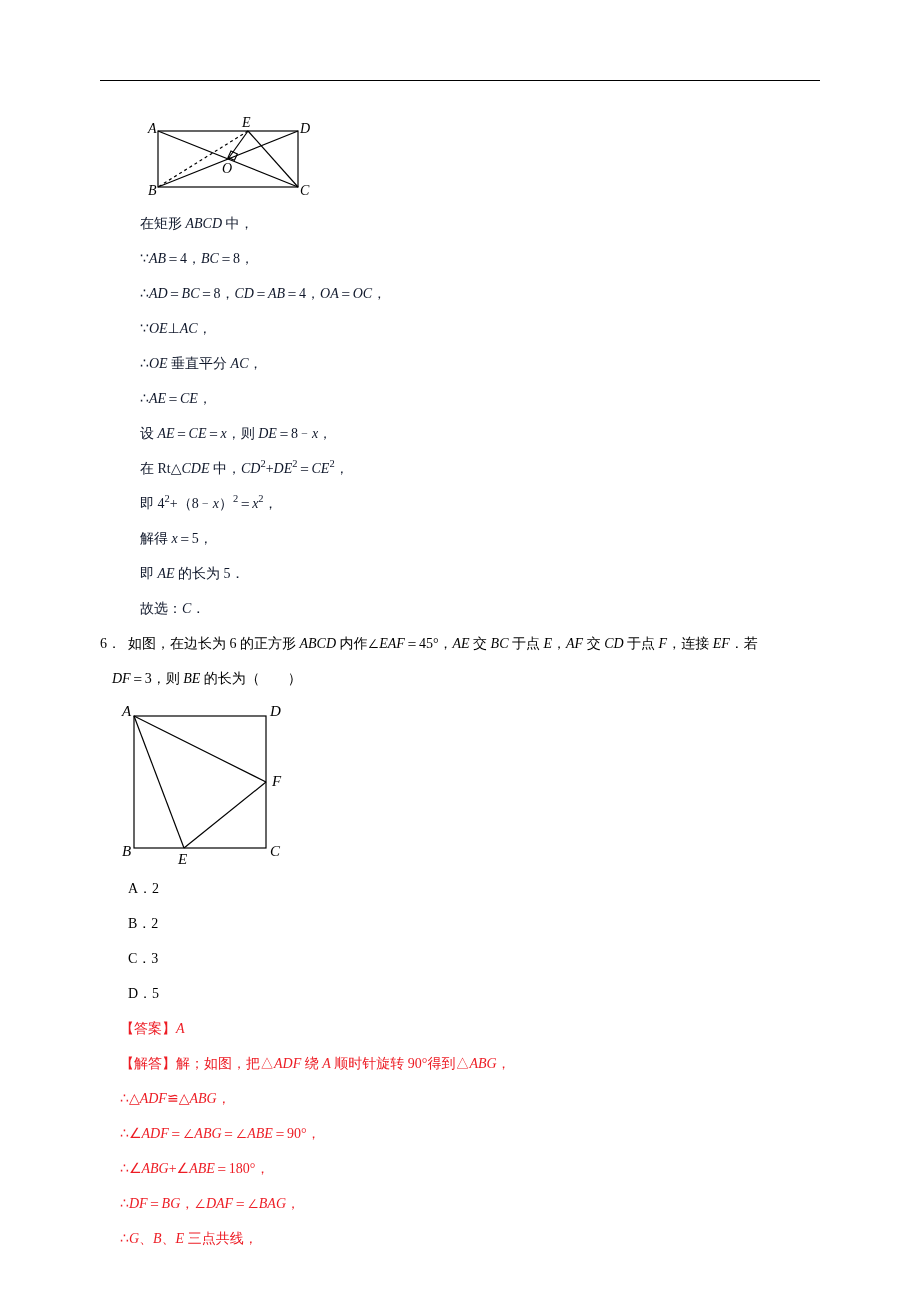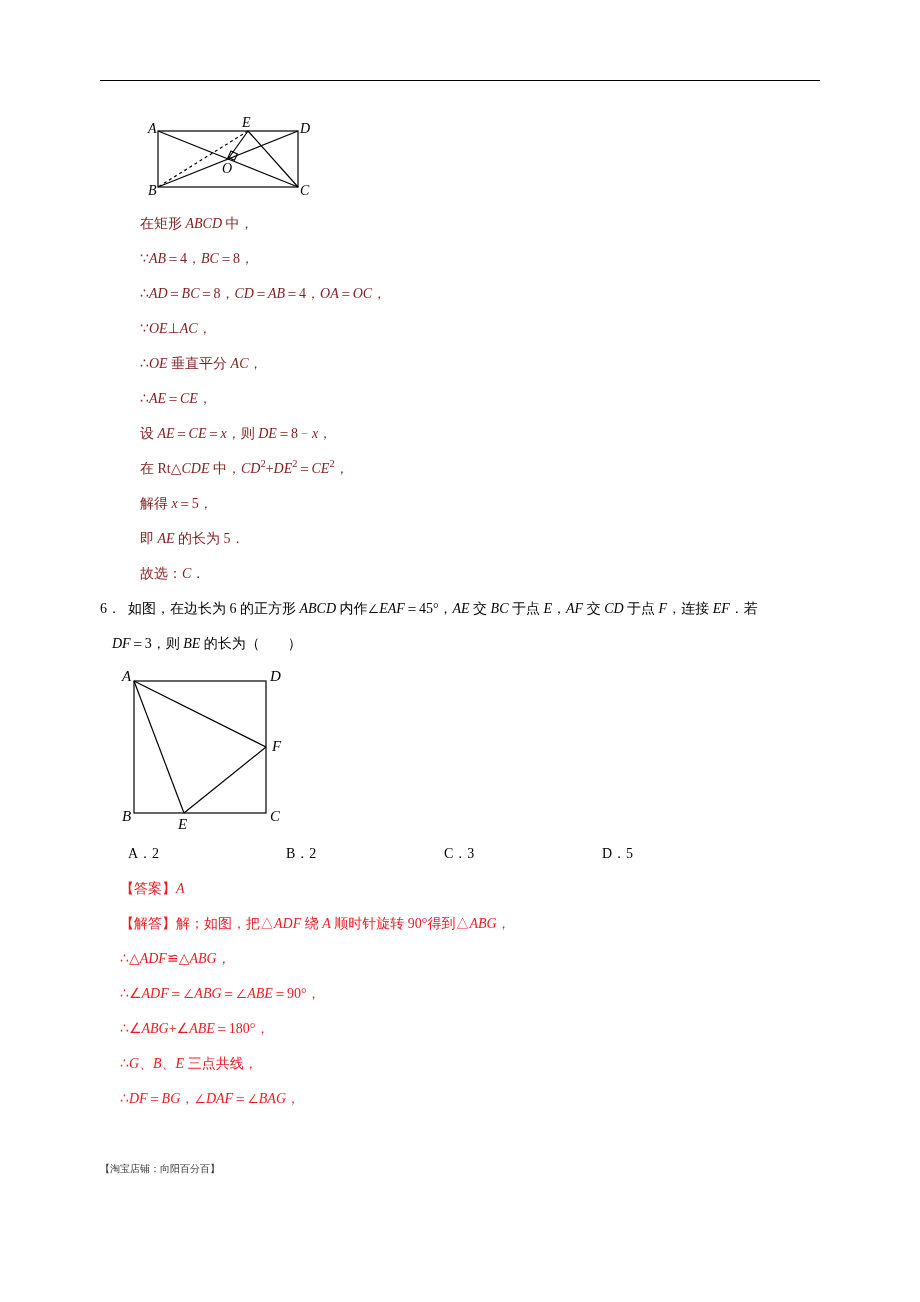--- a/index.html
+++ b/index.html
@@ -13,21 +13,21 @@
     .page {
       width: 920px;
       box-sizing: border-box;
       padding: 80px 100px 30px 100px;
     }
     .hr {
       border-top: 1px solid #000;
       margin: 0 0 30px 0;
     }
     .sol {
-      color: #7f1d1d;
+      color: #0f172a;
     }
     .line, .q-line, .choice-row, .footer-note {
       margin: 0 20px;
       font-size: 14px;
     }
     .q-indent .line, .q-indent .sol-line {
        margin-left: 40px;
     }
     .q6 .q-text {
       margin-left: 0px;
@@ -38,20 +38,21 @@
     .q6 .q-text .first .num {
        width: 28px;
        flex-shrink: 0;
     }
     .q6 .indent2 {
        margin-left: 12px;
     }
     .choice-row {
       display: flex;
       margin-left: 28px;
+      flex-direction: column;
     }
     .choice-row > span {
       width: 158px;
     }
     .sol-line {
       color: #ed1c24;
       margin-left: 20px;
     }
     .footer-note {
       margin-top: 40px;
@@ -102,20 +103,21 @@
     </div>
 
     <div class="line sol">在矩形 <span class="italic">ABCD</span> 中，</div>
     <div class="line sol">∵<span class="italic">AB</span>＝4，<span class="italic">BC</span>＝8，</div>
     <div class="line sol">∴<span class="italic">AD</span>＝<span class="italic">BC</span>＝8，<span class="italic">CD</span>＝<span class="italic">AB</span>＝4，<span class="italic">OA</span>＝<span class="italic">OC</span>，</div>
     <div class="line sol">∵<span class="italic">OE</span>⊥<span class="italic">AC</span>，</div>
     <div class="line sol">∴<span class="italic">OE</span> 垂直平分 <span class="italic">AC</span>，</div>
     <div class="line sol">∴<span class="italic">AE</span>＝<span class="italic">CE</span>，</div>
     <div class="line sol">设 <span class="italic">AE</span>＝<span class="italic">CE</span>＝<span class="italic">x</span>，则 <span class="italic">DE</span>＝8﹣<span class="italic">x</span>，</div>
     <div class="line sol">在 Rt△<span class="italic">CDE</span> 中，<span class="italic">CD</span><sup>2</sup>+<span class="italic">DE</span><sup>2</sup>＝<span class="italic">CE</span><sup>2</sup>，</div>
+    <div class="line sol">即 4<sup>2</sup>+（8﹣<span class="italic">x</span>）<sup>2</sup>＝<span class="italic">x</span><sup>2</sup>，</div>
     <div class="line sol">解得 <span class="italic">x</span>＝5，</div>
     <div class="line sol">即 <span class="italic">AE</span> 的长为 5．</div>
     <div class="line sol">故选：<span class="italic">C</span>．</div>
   </div>
 
   <div class="q6">
     <div class="q-text">
       <div class="first">
         <span class="num">6．</span>
         <span>如图，在边长为 6 的正方形 <span class="italic">ABCD</span> 内作∠<span class="italic">EAF</span>＝45°，<span class="italic">AE</span> 交 <span class="italic">BC</span> 于点 <span class="italic">E</span>，<span class="italic">AF</span> 交 <span class="italic">CD</span> 于点 <span class="italic">F</span>，连接 <span class="italic">EF</span>．若</span>
@@ -147,18 +149,18 @@
       <span>B．2</span>
       <span>C．3</span>
       <span>D．5</span>
     </div>
 
     <div class="sol-line">【答案】<span class="italic">A</span></div>
     <div class="sol-line">【解答】解；如图，把△<span class="italic">ADF</span> 绕 <span class="italic">A</span> 顺时针旋转 90°得到△<span class="italic">ABG</span>，</div>
     <div class="sol-line">∴△<span class="italic">ADF</span>≌△<span class="italic">ABG</span>，</div>
     <div class="sol-line">∴∠<span class="italic">ADF</span>＝∠<span class="italic">ABG</span>＝∠<span class="italic">ABE</span>＝90°，</div>
     <div class="sol-line">∴∠<span class="italic">ABG</span>+∠<span class="italic">ABE</span>＝180°，</div>
+    <div class="sol-line">∴<span class="italic">DF</span>＝<span class="italic">BG</span>，∠<span class="italic">DAF</span>＝∠<span class="italic">BAG</span>，</div>
     <div class="sol-line">∴<span class="italic">G</span>、<span class="italic">B</span>、<span class="italic">E</span> 三点共线，</div>
-    <div class="sol-line">∴<span class="italic">DF</span>＝<span class="italic">BG</span>，∠<span class="italic">DAF</span>＝∠<span class="italic">BAG</span>，</div>
   </div>
 
   <div class="footer-note">【淘宝店铺：向阳百分百】</div>
 </div>
 
 </body></html>

